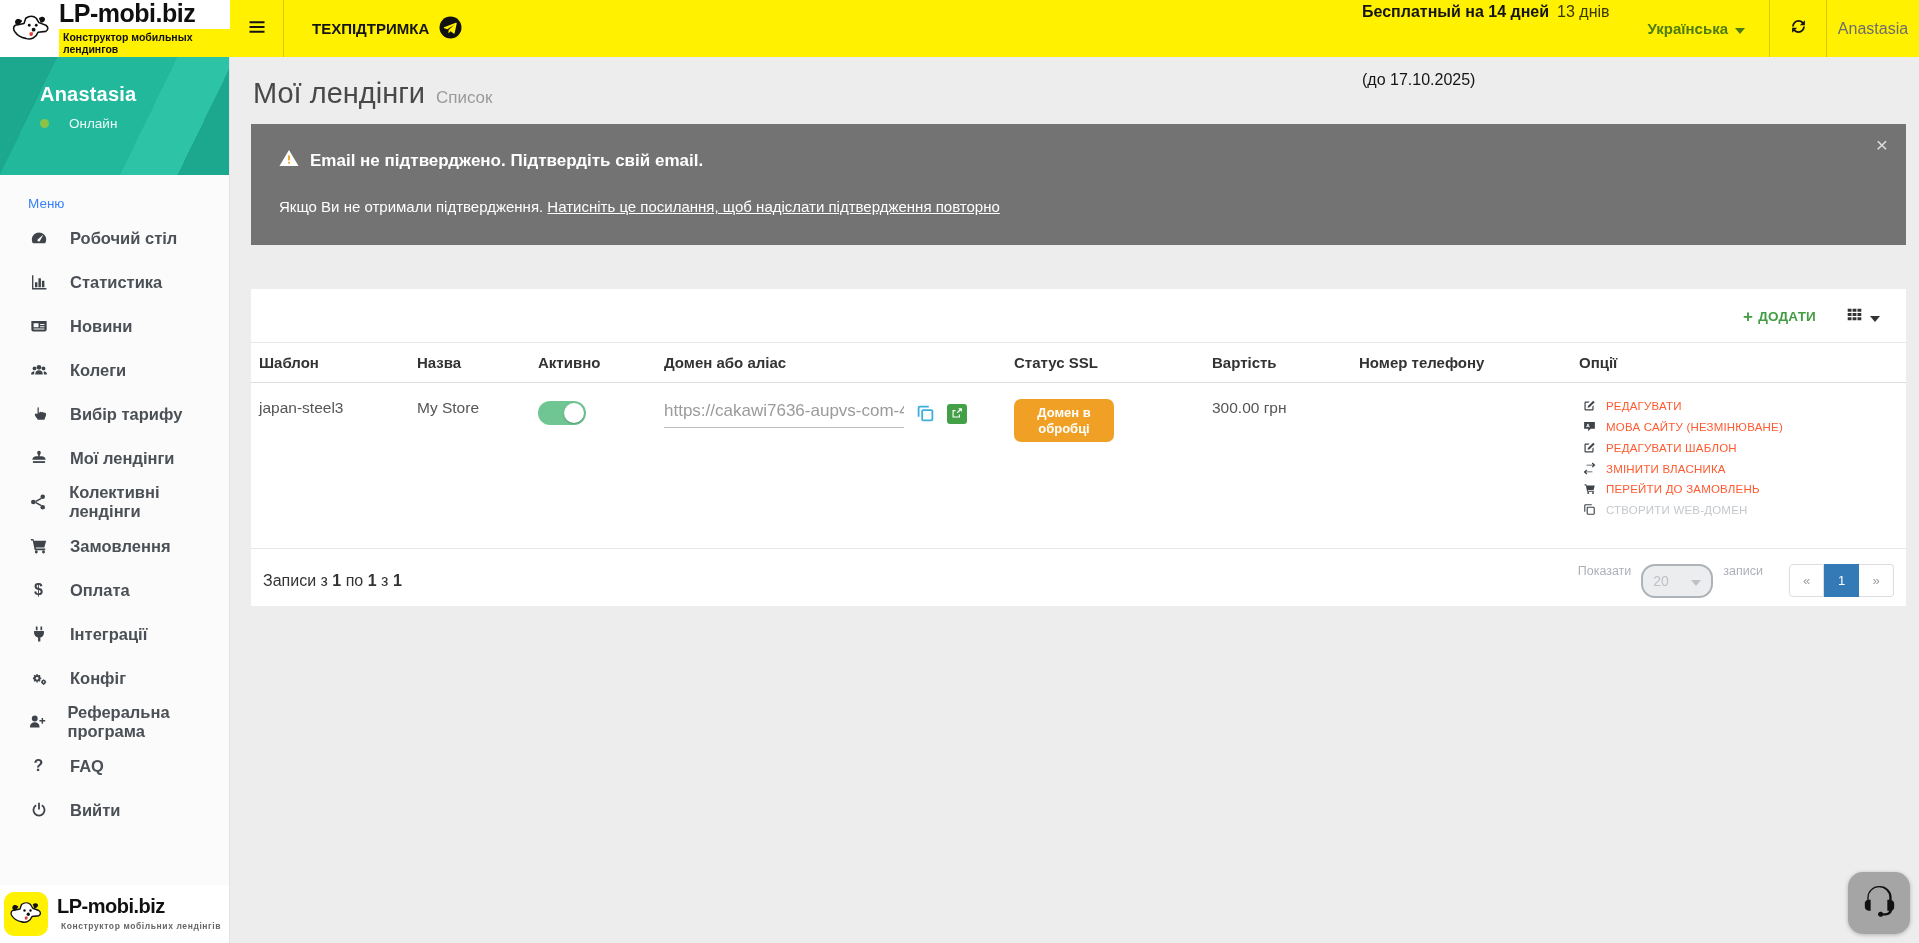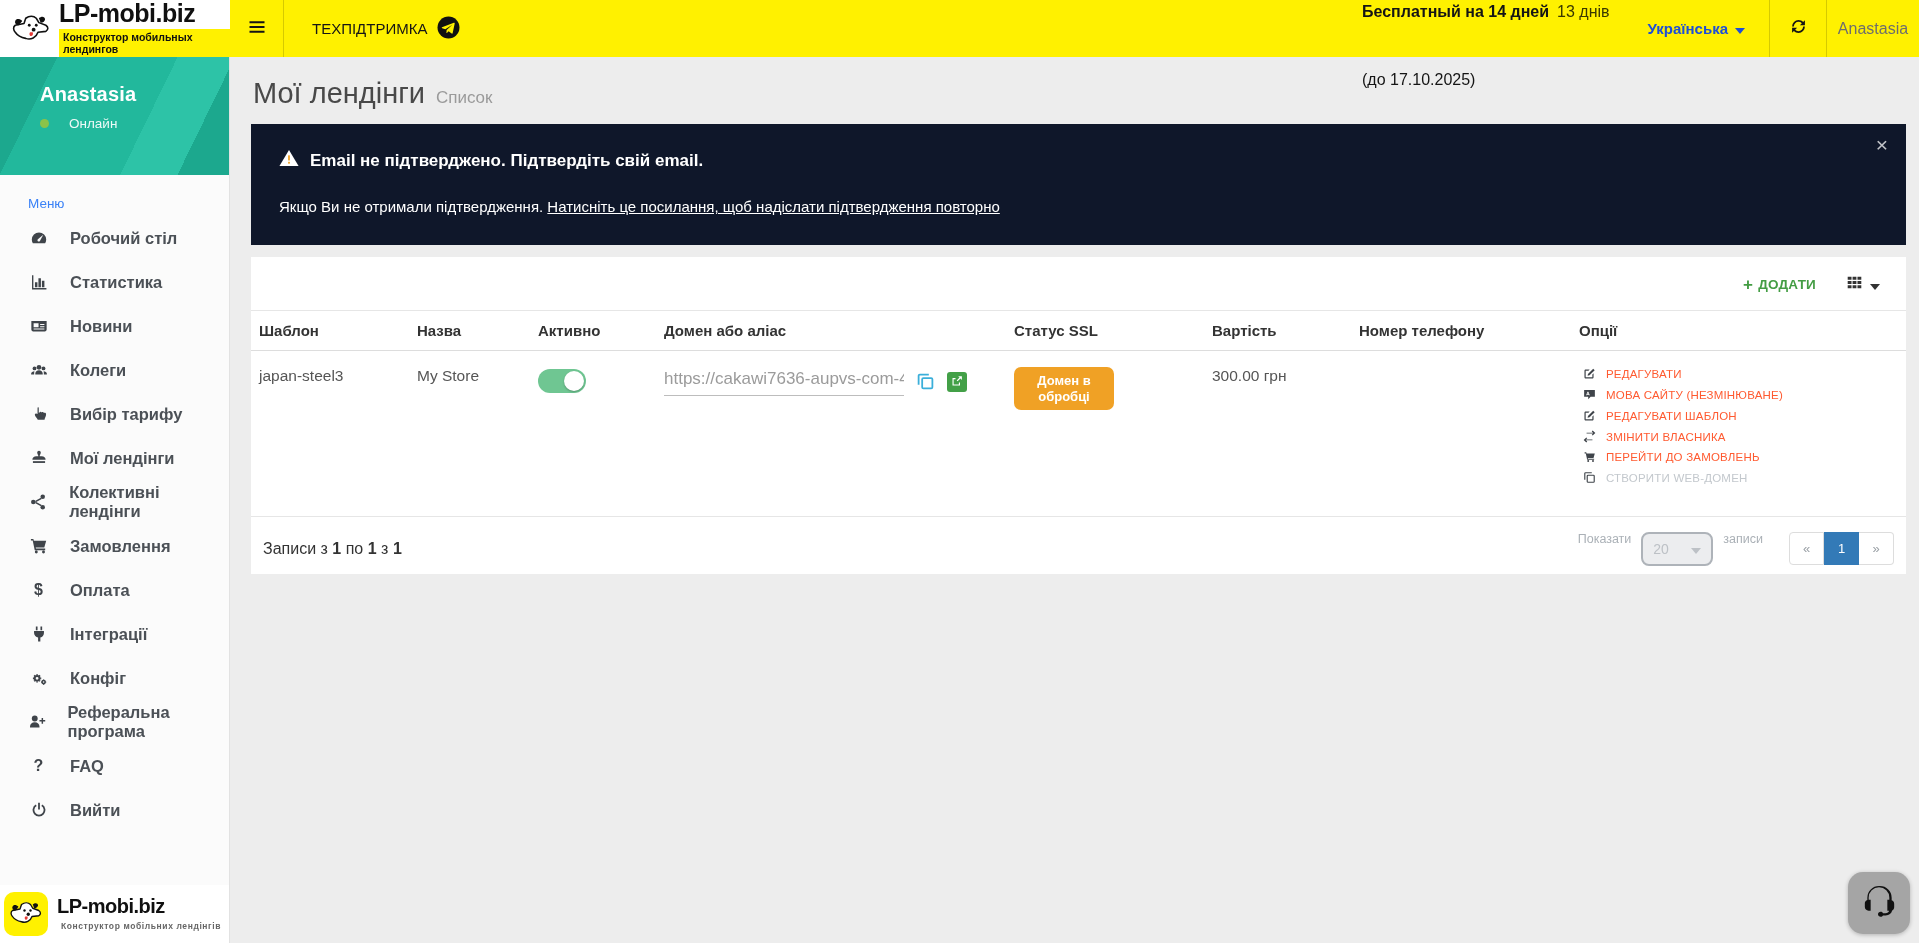--- a/index.html
+++ b/index.html
@@ -9,27 +9,27 @@
   
   .topnav { display:flex; height:57px; background:#FFF100; align-items:stretch; }
   .logo-box { width:230px; background:#fff; display:flex; align-items:center; gap:7px; padding-left:10px; flex:0 0 auto; cursor:pointer; }
   .logo-text { display:flex; flex-direction:column; align-items:flex-start; }
   .logo-name { font-size:25px; font-weight:800; color:#101010; letter-spacing:-0.5px; line-height:1; }
   .logo-tag  { font-size:10.5px; font-weight:700; color:#101010; background:#FFF100; padding:2px 4px; margin-top:3px; }
   .logo-tag.gray { background:transparent; color:#666; font-size:8.5px; letter-spacing:0.6px; font-weight:700; }
   .nav-btn { display:flex; align-items:center; justify-content:center; color:#151515; cursor:pointer; }
   .hamburger { width:53px; }
   .nav-sep { width:1px; background:rgba(0,0,0,0.16); }
-  .support { display:flex; align-items:center; gap:10px; padding:5px 28px; font-weight:400; font-size:15px; color:#151515; cursor:pointer; }
+  .support { display:flex; align-items:center; gap:10px; padding:5px 28px; font-weight:700; font-size:15px; color:#151515; cursor:pointer; }
   .nav-spacer { flex:1; }
   .trial { display:flex; flex-direction:column; font-size:16px; color:#151515; line-height:1.45; padding-right:14px; }
   .trial .l1 b { font-weight:700; }
   .trial .days { font-weight:400; margin-left:8px; color:#3a3a00; }
   .trial .l2 { font-weight:400;margin-top:45px; }
-  .lang { display:flex; align-items:center; gap:7px; padding:0 24px; font-weight:700; font-size:15px; cursor:pointer; color:#1d4ed8; }
+  .lang { display:flex; align-items:center; gap:7px; padding:0 24px; font-weight:700; font-size:15px; cursor:pointer; color:#4d7c0f; }
   .refresh { width:56px; }
   .username { width:92px; display:flex; align-items:center; justify-content:center; font-size:16px; color:#6d6d6d; cursor:pointer; }
 
   
   .shell { display:flex; height:886px; }
 
   
   .sidebar { width:230px; flex:0 0 auto; background:#FBFBFB; border-right:1px solid #E2E2E2; position:relative; }
   .user-panel { height:118px; padding:26px 0 0 40px; color:#fff;
      background: linear-gradient(116deg, #1ca88e 0%, #1ca88e 20%, #22b89c 20%, #22b89c 62%, #2dc3a7 62%, #2dc3a7 82%, #1ca88e 82%);
@@ -47,21 +47,21 @@
   .side-logo { position:absolute; left:0; right:0; bottom:0; height:58px; background:#fff; display:flex; align-items:center; justify-content:center; gap:9px; }
   .side-logo .badge-sq { width:44px; height:44px; background:#FFF100; border-radius:10px; display:flex; align-items:center; justify-content:center; }
   .side-logo .logo-name { font-size:20px; }
 
   
   .main { flex:1; padding:16px 13px 0 21px; position:relative; }
   .page-head { display:flex; align-items:baseline; gap:11px; margin:4px 0 14px 2px; }
   .page-title { font-size:29px; font-weight:400; color:#494949; }
   .page-sub { font-size:17px; color:#9A9A9A; }
 
-  .alert { background:#0f172a; color:#fff; padding:25px 28px 30px; position:relative; margin-bottom:12px; }
+  .alert { background:#737373; color:#fff; padding:25px 28px 30px; position:relative; margin-bottom:44px; }
   .alert-line1 { display:flex; align-items:center; gap:11px; font-weight:700; font-size:17px; }
   .alert-line2 { margin-top:26px; font-size:15px; }
   .alert-line2 a { color:#fff; text-decoration:underline; cursor:pointer; }
   .alert-close { position:absolute; top:10px; right:18px; font-size:21px; color:rgba(255,255,255,0.75); cursor:pointer; line-height:1; }
 
   .card { background:#fff; padding-top:17px; }
   .toolbar { display:flex; justify-content:flex-end; align-items:center; gap:30px; padding:0 26px 15px; }
   .add-btn { display:flex; align-items:center; gap:5px; color:#449D44; font-weight:700; font-size:13.5px; cursor:pointer; letter-spacing:0.2px; }
   .add-btn .plus { font-size:17px; font-weight:700; line-height:1; }
   .grid-dd { display:flex; align-items:center; gap:7px; color:#333; cursor:pointer; }
@@ -83,21 +83,21 @@
   .ssl-badge { display:inline-block; width:100px; background:#F0A125; color:#fff; font-weight:700; font-size:13px; line-height:1.2; text-align:center; padding:6px 6px; border-radius:7px; }
 
   .opts { list-style:none; }
   .opts li { display:flex; align-items:center; gap:6px; color:#FF5A30; font-size:11.5px; font-weight:400; margin-bottom:8px; cursor:pointer; letter-spacing:0.2px; }
   .opts li.disabled { color:#C3C8CD; cursor:default; }
 
   .card-footer { display:flex; justify-content:space-between; align-items:center; border-top:1px solid #E6E6E6; padding:15px 12px 8px 12px; margin-top:4px; }
   .recs-info { font-size:16px; color:#333; }
   .recs-info b { font-weight:700; }
   .pager-zone { display:flex; align-items:flex-start; gap:10px; color:#ABB1B7; font-size:12.5px; }
-  .size-select { width:72px; height:34px; border:2px solid #AEB3B9; border-radius:8px; background:#ECEDEF; color:#BDC1C6; display:flex; align-items:center; justify-content:space-between; padding:0 10px; font-size:14px; cursor:pointer; }
+  .size-select { width:72px; height:34px; border:2px solid #AEB3B9; border-radius:14px; background:#ECEDEF; color:#BDC1C6; display:flex; align-items:center; justify-content:space-between; padding:0 10px; font-size:14px; cursor:pointer; }
   .pagination { display:flex; margin-left:16px; }
   .page-btn { min-width:35px; height:33px; display:flex; align-items:center; justify-content:center; border:1px solid #DDD; background:#fff; color:#9AA0A6; font-size:13px; cursor:pointer; }
   .page-btn:first-child { border-radius:4px 0 0 4px; }
   .page-btn:last-child { border-radius:0 4px 4px 0; border-left:none; }
   .page-btn.active { background:#337AB7; border-color:#337AB7; color:#fff; }
 
   .chat-widget { position:absolute; right:9px; bottom:9px; width:62px; height:62px; border-radius:15px; background:#A5A5A5; display:flex; align-items:center; justify-content:center; cursor:pointer; box-shadow:0 1px 4px rgba(0,0,0,0.25); }
 </style>
 </head>
 <body>

